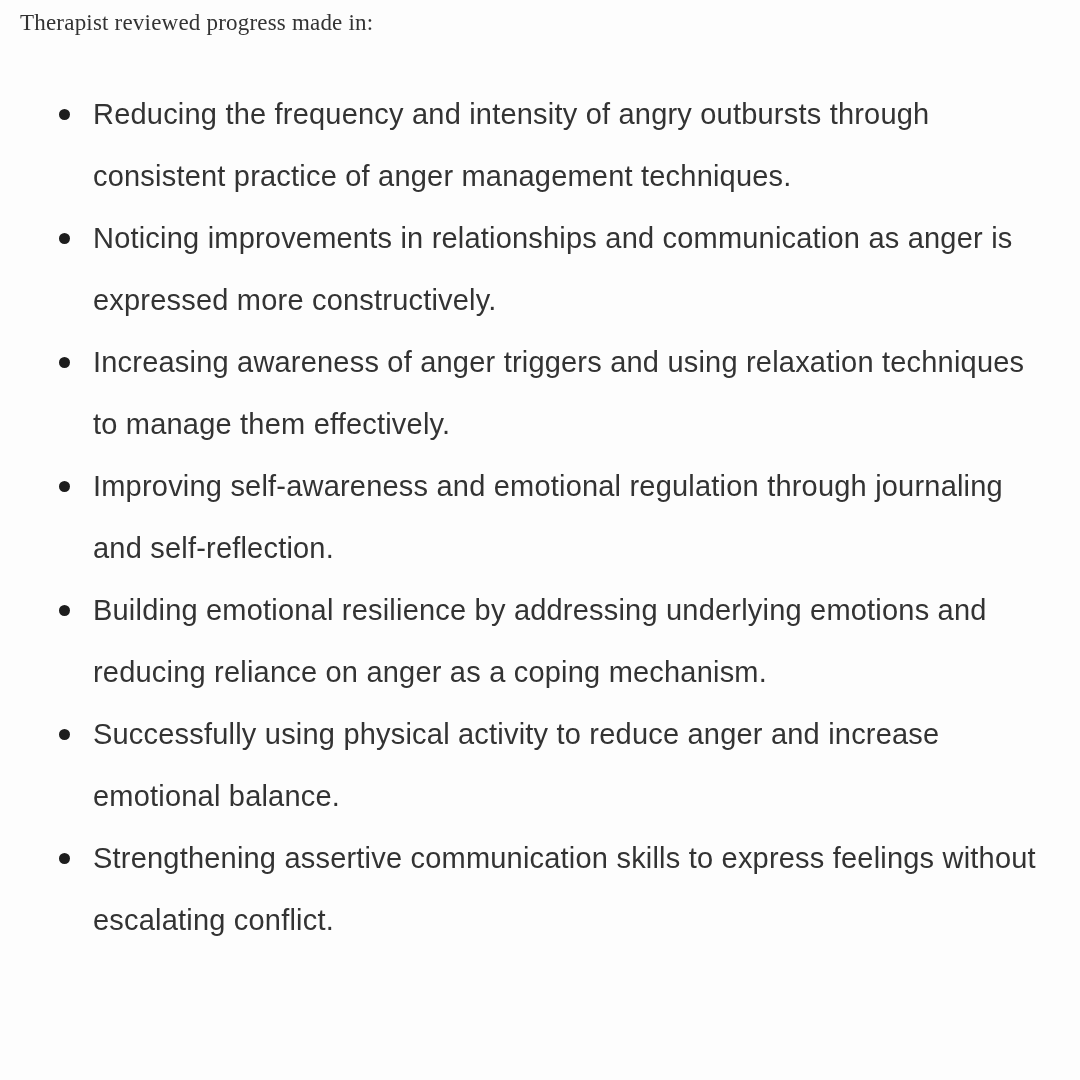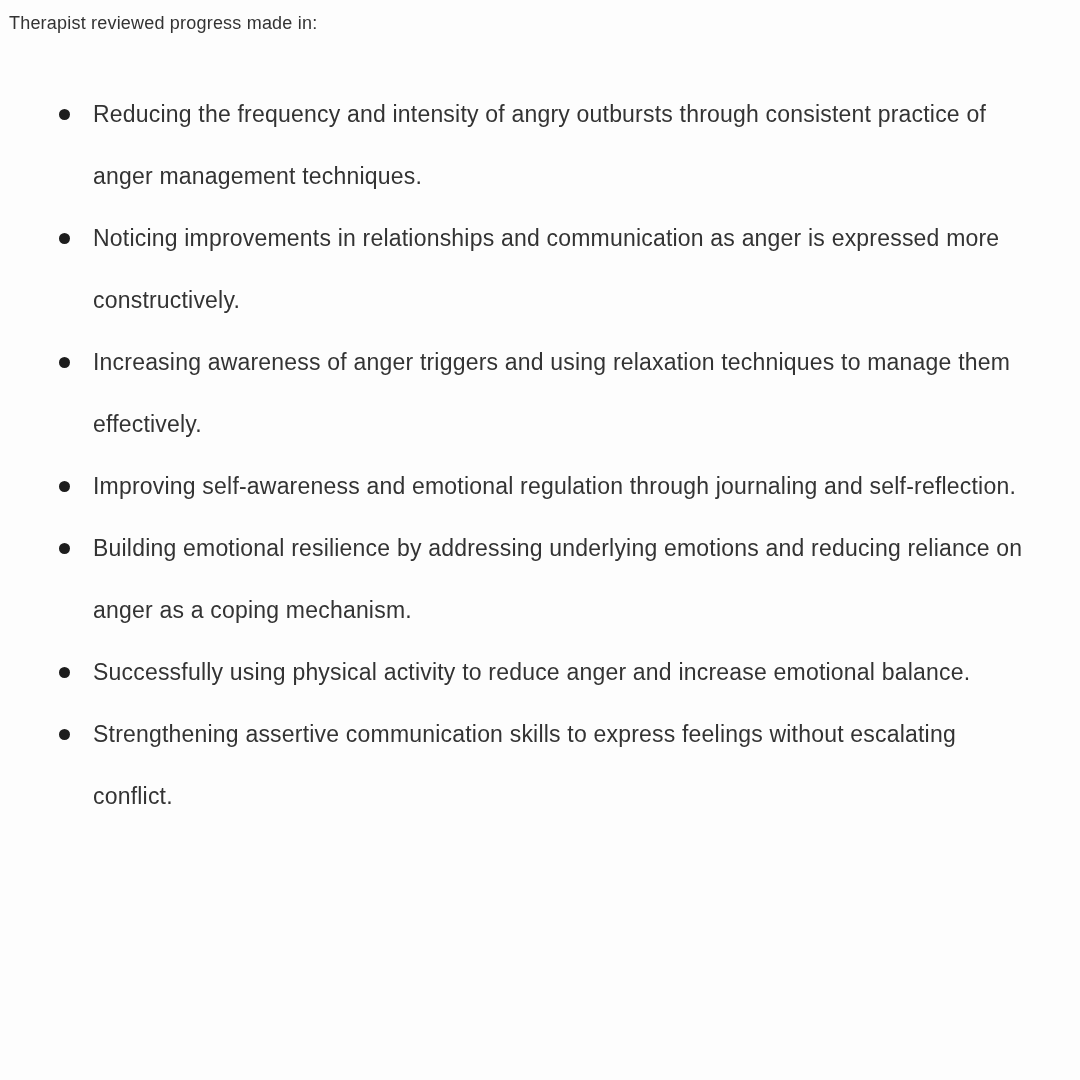--- a/index.html
+++ b/index.html
@@ -11,34 +11,35 @@
     overflow: hidden;
     font-family: "Liberation Sans", sans-serif;
     color: #333333;
   }
   .page {
     position: relative;
     width: 1080px;
     height: 1080px;
   }
   .heading {
-    margin: 8px 40px 0 9px;
-    font-size: 18px;
+    margin: 8px 40px 0 20px;
+    font-size: 23px;
     line-height: 30px;
     font-weight: 400;
     letter-spacing: 0.2px;
+    font-family: Liberation Serif, serif;
   }
   ul.bullet-list {
     list-style: none;
     margin: 45px 44px 0 0;
     padding: 0 0 0 93px;
   }
   ul.bullet-list li {
     position: relative;
-    font-size: 23px;
+    font-size: 29px;
     line-height: 62px;
     letter-spacing: 0.2px;
     margin: 0;
   }
   ul.bullet-list li::before {
     content: "";
     position: absolute;
     left: -34px;
     top: 26px;
     width: 11px;

